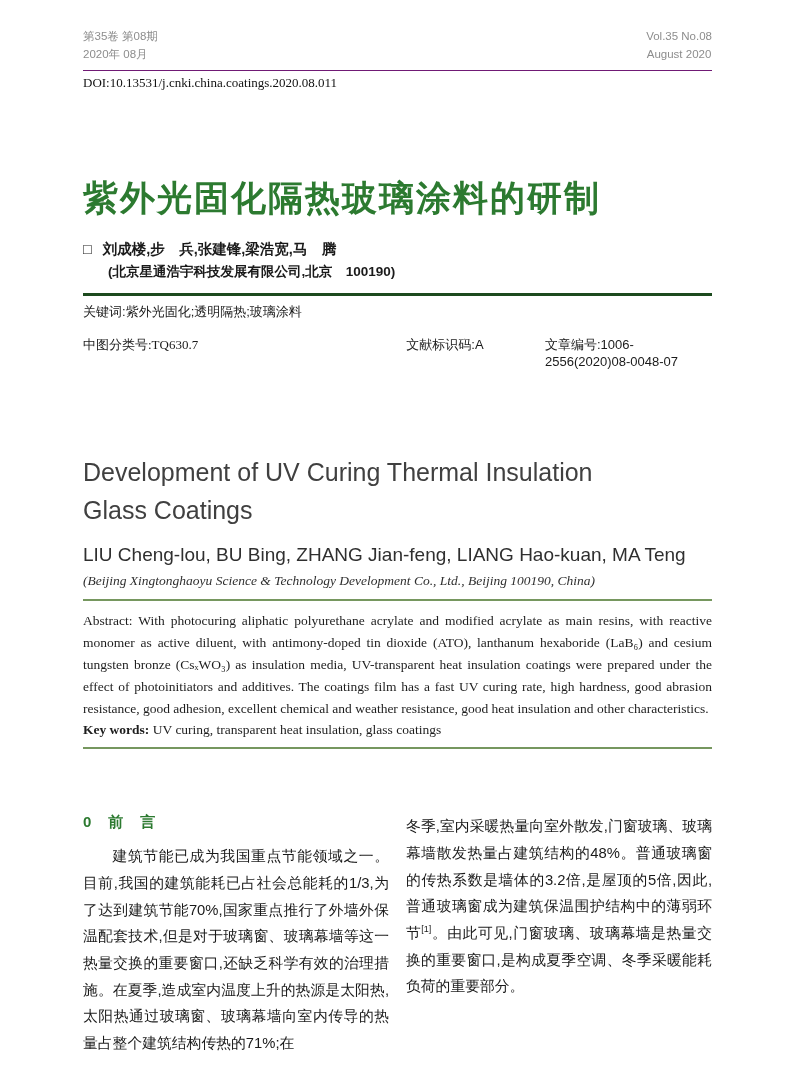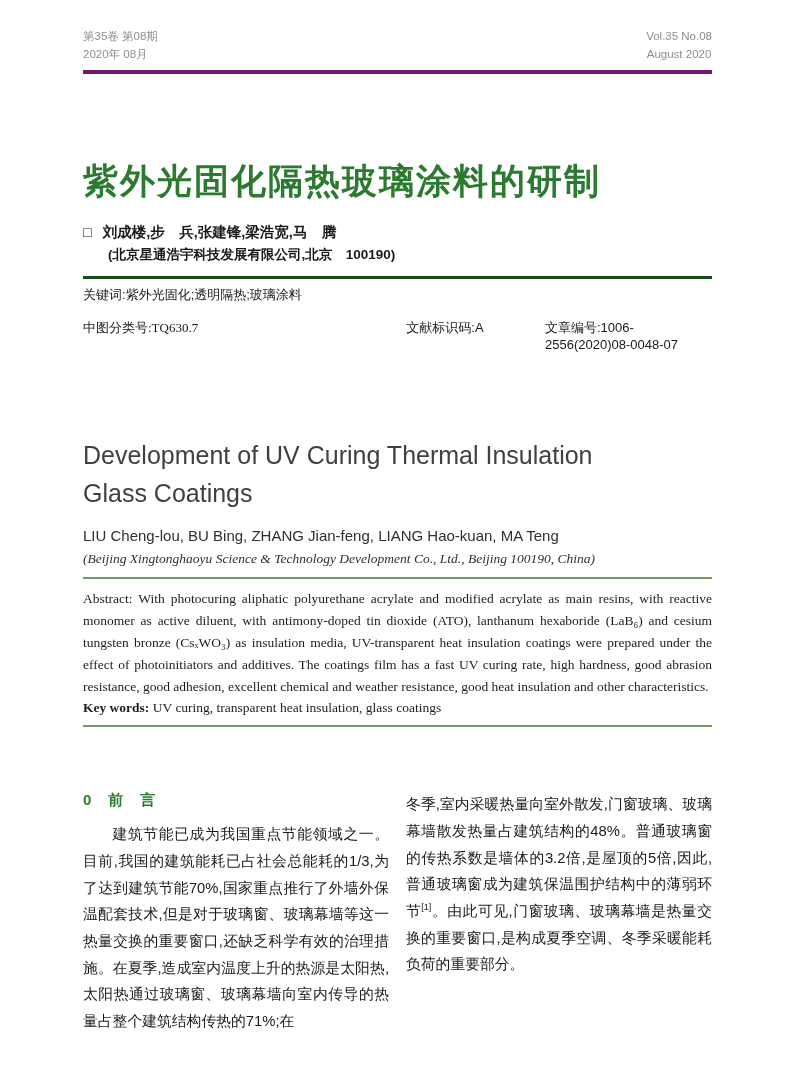--- a/index.html
+++ b/index.html
@@ -3,21 +3,21 @@
 <meta charset="utf-8">
 <style>
   html,body{margin:0;padding:0;background:#e8e8e8;}
   .page{
     width:794px;height:1077px;background:#ffffff;position:relative;
     font-family:"Liberation Sans",sans-serif;color:#1a1a1a;overflow:hidden;
     margin:0 auto;box-sizing:border-box;padding:28px 82px 0 83px;
   }
   
   .jheader{display:flex;justify-content:space-between;color:#8d8d8d;
-    font-size:11.5px;line-height:1.55;border-bottom:4px solid #701a75;padding-bottom:6px;}
+    font-size:11.5px;line-height:1.55;border-bottom:1px solid #701a75;padding-bottom:6px;}
   .jheader .col{white-space:nowrap;}
   .jheader .center{text-align:center;}
   .jheader .right{text-align:center;}
   .doi{font-family:"Liberation Serif",serif;font-size:13px;color:#111;margin-top:4px;}
   
   .cn-title{margin-top:84px;font-size:35px;font-weight:bold;color:#2c7a30;letter-spacing:2px;}
   .authors{margin-top:18px;font-size:14.5px;font-weight:bold;display:flex;gap:11px;align-items:baseline;}
   .affil-zh{margin-left:25px;margin-top:4px;font-size:13.5px;font-weight:bold;}
   .rule-dark{height:3px;background:#1c4a1e;margin-top:12px;}
   
@@ -25,21 +25,21 @@
   .abs-label{flex:0 0 54px;}
   .abs-text{flex:1;text-align:justify;}
   .kw-line{margin-top:7px;font-size:13px;}
   .clc-row{margin-top:15px;font-size:13px;display:flex;}
   .clc-row .c1{flex:0 0 262px;font-family:Liberation Serif, serif;}
   .clc-row .c2{flex:0 0 200px;text-align:center;}
   .clc-row .c3{flex:1;}
   
   .en-title{margin-top:84px;font-size:25px;font-weight:normal;color:#404040;
     line-height:1.55;max-width:580px;}
-  .en-authors{margin-top:14px;font-size:15px;color:#2f2f2f;}
+  .en-authors{margin-top:14px;font-size:19px;color:#2f2f2f;}
   .en-affil{margin-top:7px;font-family:"Liberation Serif",serif;font-style:italic;
     font-size:13.5px;color:#2f2f2f;}
   .rule-green{height:2px;background:#76975f;margin-top:10px;}
   .en-abs{margin-top:9px;font-family:"Liberation Serif",serif;font-size:13.5px;
     line-height:1.62;text-align:justify;color:#1d1d1d;}
   .en-abs b{font-weight:normal;}
   .en-kw{margin-top:3px;font-family:"Liberation Serif",serif;font-size:13.5px;color:#1d1d1d;}
   .rule-green2{height:2px;background:#76975f;margin-top:9px;}
   
   .columns{margin-top:64px;display:flex;gap:17px;}
@@ -57,20 +57,21 @@
   <div class="jheader">
     <div class="col left">
       <div>第35卷  第08期</div>
       <div>2020年  08月</div>
     </div>
     <div class="col right">
       <div>Vol.35  No.08</div>
       <div>August 2020</div>
     </div>
   </div>
+  <div class="doi">DOI:10.13531/j.cnki.china.coatings.2020.08.011</div>
 
   <h1 class="cn-title" style="margin:84px 0 0 0;">紫外光固化隔热玻璃涂料的研制</h1>
   <div class="authors">
     <span>□</span>
     <span>刘成楼,步　兵,张建锋,梁浩宽,马　腾</span>
   </div>
   <div class="affil-zh">(北京星通浩宇科技发展有限公司,北京　100190)</div>
   <div class="rule-dark"></div>
 
   <div class="kw-line">

